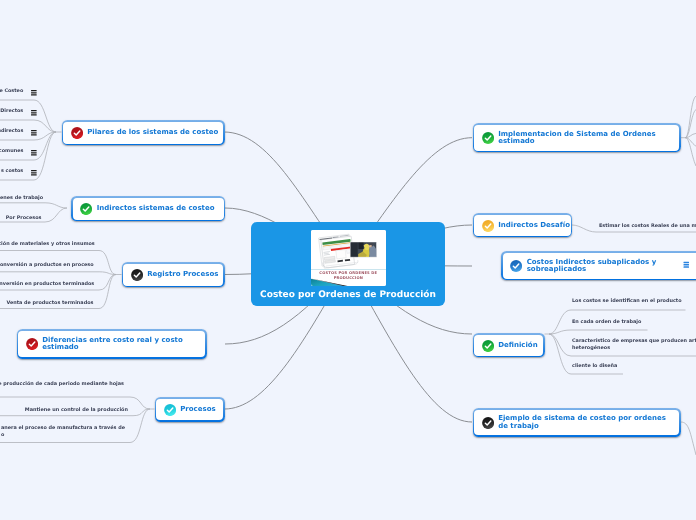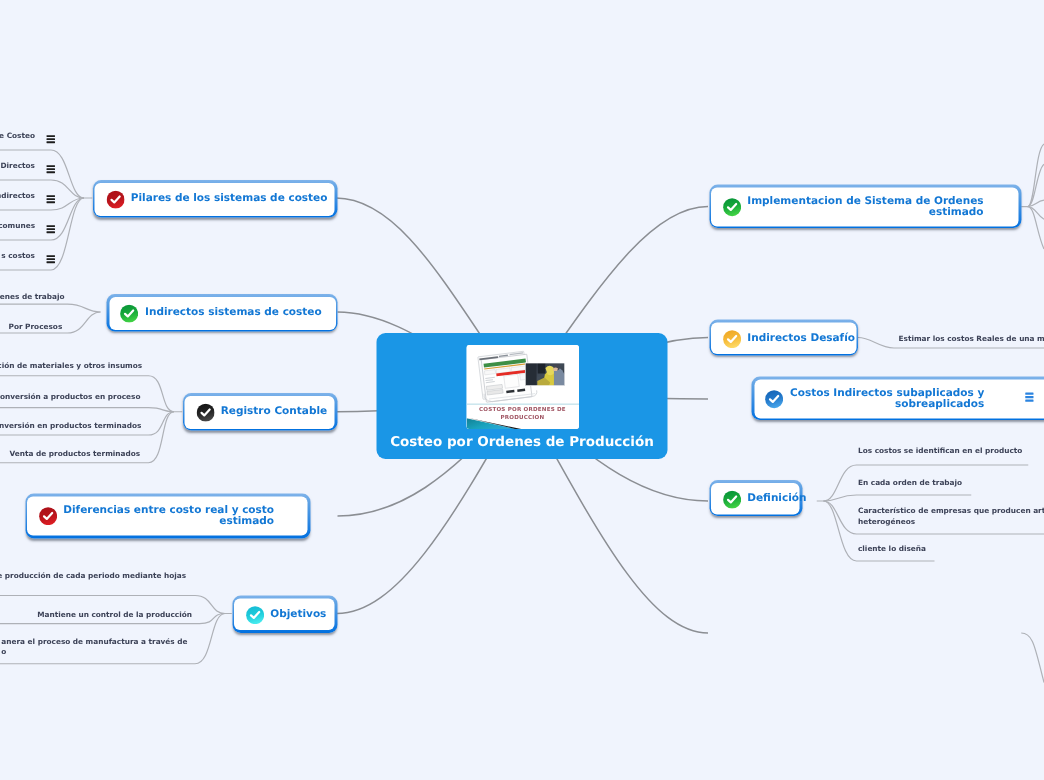--- a/index.html
+++ b/index.html
@@ -4,21 +4,21 @@
 <style>
   html,body{margin:0;padding:0;}
   body{width:696px;height:520px;background:#f0f4fd;overflow:hidden;position:relative;
        font-family:"DejaVu Sans",sans-serif;
        -webkit-font-smoothing:antialiased;text-rendering:geometricPrecision;}
   #stage{position:absolute;left:0;top:0;width:696px;height:520px;}
   svg#links{position:absolute;left:0;top:0;width:696px;height:520px;}
   .node{position:absolute;box-sizing:border-box;display:flex;align-items:center;
         border-radius:5.5px;padding:1.5px;
         background:linear-gradient(to bottom,#7fb3ea 0%,#5ba0e4 22%,#2b86e2 65%,#0070e0 100%);
-        box-shadow:0 1.4px 1.6px -0.4px rgba(60,70,85,.55);text-align:right;}
+        box-shadow:0 1.4px 1.6px -0.4px rgba(60,70,85,.55);}
   .node::before{content:"";position:absolute;left:1.5px;top:1.5px;right:1.5px;bottom:1.5px;
         background:#fff;border-radius:4px;}
   .node>*{position:relative;z-index:1;}
   .node .ico{flex:none;width:12.2px;height:12.2px;margin-left:7.8px;margin-right:4.2px;line-height:0;position:relative;top:0.6px;}
   .node .lbl{font-size:7px;font-weight:bold;color:#1277d4;line-height:7.6px;white-space:pre-line;
              position:relative;top:0.3px;transform:translateZ(0);}
   .center{position:absolute;left:251px;top:222px;width:194px;height:84px;background:#1a96e6;
           border-radius:6px;}
   .ctitle{position:absolute;left:0;right:0;bottom:5.6px;text-align:center;
           font-size:9px;font-weight:bold;color:#fff;transform:translateZ(0);}
@@ -122,21 +122,21 @@
           <defs>
             <linearGradient id="gK" x1="0.35" y1="0" x2="0.62" y2="1">
               <stop offset="0" stop-color="#141414"></stop>
               <stop offset="0.45" stop-color="#222222"></stop>
               <stop offset="1" stop-color="#4a4a4a"></stop>
             </linearGradient>
           </defs>
           <circle cx="12" cy="12" r="11.8" fill="url(#gK)"></circle>
           <path d="M6.6 12.3 L10.2 15.6 L17.3 7.9" fill="none" stroke="#fff" stroke-width="2.9" stroke-linecap="round" stroke-linejoin="round"></path>
         </svg></span>
-    <span class="lbl">Registro Contable</span>
+    <span class="lbl">Registro Procesos</span>
   </div>
 
   <div class="node" id="n-difcosto" style="left:16.5px;top:329px;width:190px;height:29.6px">
     <span class="ico"><svg viewBox="0 0 24 24" width="12.2" height="12.2">
           <circle cx="12" cy="12" r="11.8" fill="url(#gR)"></circle>
           <path d="M6.6 12.3 L10.2 15.6 L17.3 7.9" fill="none" stroke="#fff" stroke-width="2.9" stroke-linecap="round" stroke-linejoin="round"></path>
         </svg></span>
     <span class="lbl">Diferencias entre costo real y costo
 estimado</span>
   </div>
@@ -146,21 +146,21 @@
           <defs>
             <linearGradient id="gC" x1="0.35" y1="0" x2="0.62" y2="1">
               <stop offset="0" stop-color="#17bcd6"></stop>
               <stop offset="0.45" stop-color="#1ccada"></stop>
               <stop offset="1" stop-color="#4ceef0"></stop>
             </linearGradient>
           </defs>
           <circle cx="12" cy="12" r="11.8" fill="url(#gC)"></circle>
           <path d="M6.6 12.3 L10.2 15.6 L17.3 7.9" fill="none" stroke="#fff" stroke-width="2.9" stroke-linecap="round" stroke-linejoin="round"></path>
         </svg></span>
-    <span class="lbl">Objetivos</span>
+    <span class="lbl">Procesos</span>
   </div>
 
   <div class="node" id="n-implementacion" style="left:472.5px;top:123.3px;width:208.3px;height:29.2px">
     <span class="ico"><svg viewBox="0 0 24 24" width="12.2" height="12.2">
           <circle cx="12" cy="12" r="11.8" fill="url(#gG)"></circle>
           <path d="M6.6 12.3 L10.2 15.6 L17.3 7.9" fill="none" stroke="#fff" stroke-width="2.9" stroke-linecap="round" stroke-linejoin="round"></path>
         </svg></span>
     <span class="lbl">Implementacion de Sistema de Ordenes
 estimado</span>
   </div>
@@ -189,28 +189,36 @@
               <stop offset="1" stop-color="#4aa8ec"></stop>
             </linearGradient>
           </defs>
           <circle cx="12" cy="12" r="11.8" fill="url(#gB)"></circle>
           <path d="M6.6 12.3 L10.2 15.6 L17.3 7.9" fill="none" stroke="#fff" stroke-width="2.9" stroke-linecap="round" stroke-linejoin="round"></path>
         </svg></span>
     <span class="lbl">Costos Indirectos subaplicados y
 sobreaplicados</span>
   </div>
 
-  <div class="node" id="n-definicion" style="left:472.5px;top:320px;width:62px;height:24px">
+  <div class="node" id="n-definicion" style="left:472.5px;top:333px;width:72px;height:24px">
     <span class="ico"><svg viewBox="0 0 24 24" width="12.2" height="12.2">
           <circle cx="12" cy="12" r="11.8" fill="url(#gG)"></circle>
           <path d="M6.6 12.3 L10.2 15.6 L17.3 7.9" fill="none" stroke="#fff" stroke-width="2.9" stroke-linecap="round" stroke-linejoin="round"></path>
         </svg></span>
     <span class="lbl">Definición</span>
   </div>
 
+  <div class="node" id="n-ejemplo" style="left:472.5px;top:408.3px;width:208.3px;height:28.4px">
+    <span class="ico"><svg viewBox="0 0 24 24" width="12.2" height="12.2">
+          <circle cx="12" cy="12" r="11.8" fill="url(#gK)"></circle>
+          <path d="M6.6 12.3 L10.2 15.6 L17.3 7.9" fill="none" stroke="#fff" stroke-width="2.9" stroke-linecap="round" stroke-linejoin="round"></path>
+        </svg></span>
+    <span class="lbl">Ejemplo de sistema de costeo por ordenes
+de trabajo</span>
+  </div>
 
   <div class="center">
     <div class="thumb">
       <svg width="75" height="56" viewBox="0 0 75 56">
         <defs>
           <linearGradient id="tealg" x1="0" y1="0" x2="1" y2="0.6">
             <stop offset="0" stop-color="#117f94"></stop>
               <stop offset="0.55" stop-color="#1aa3bd"></stop>
               <stop offset="1" stop-color="#2aa8d8"></stop>
           </linearGradient>

